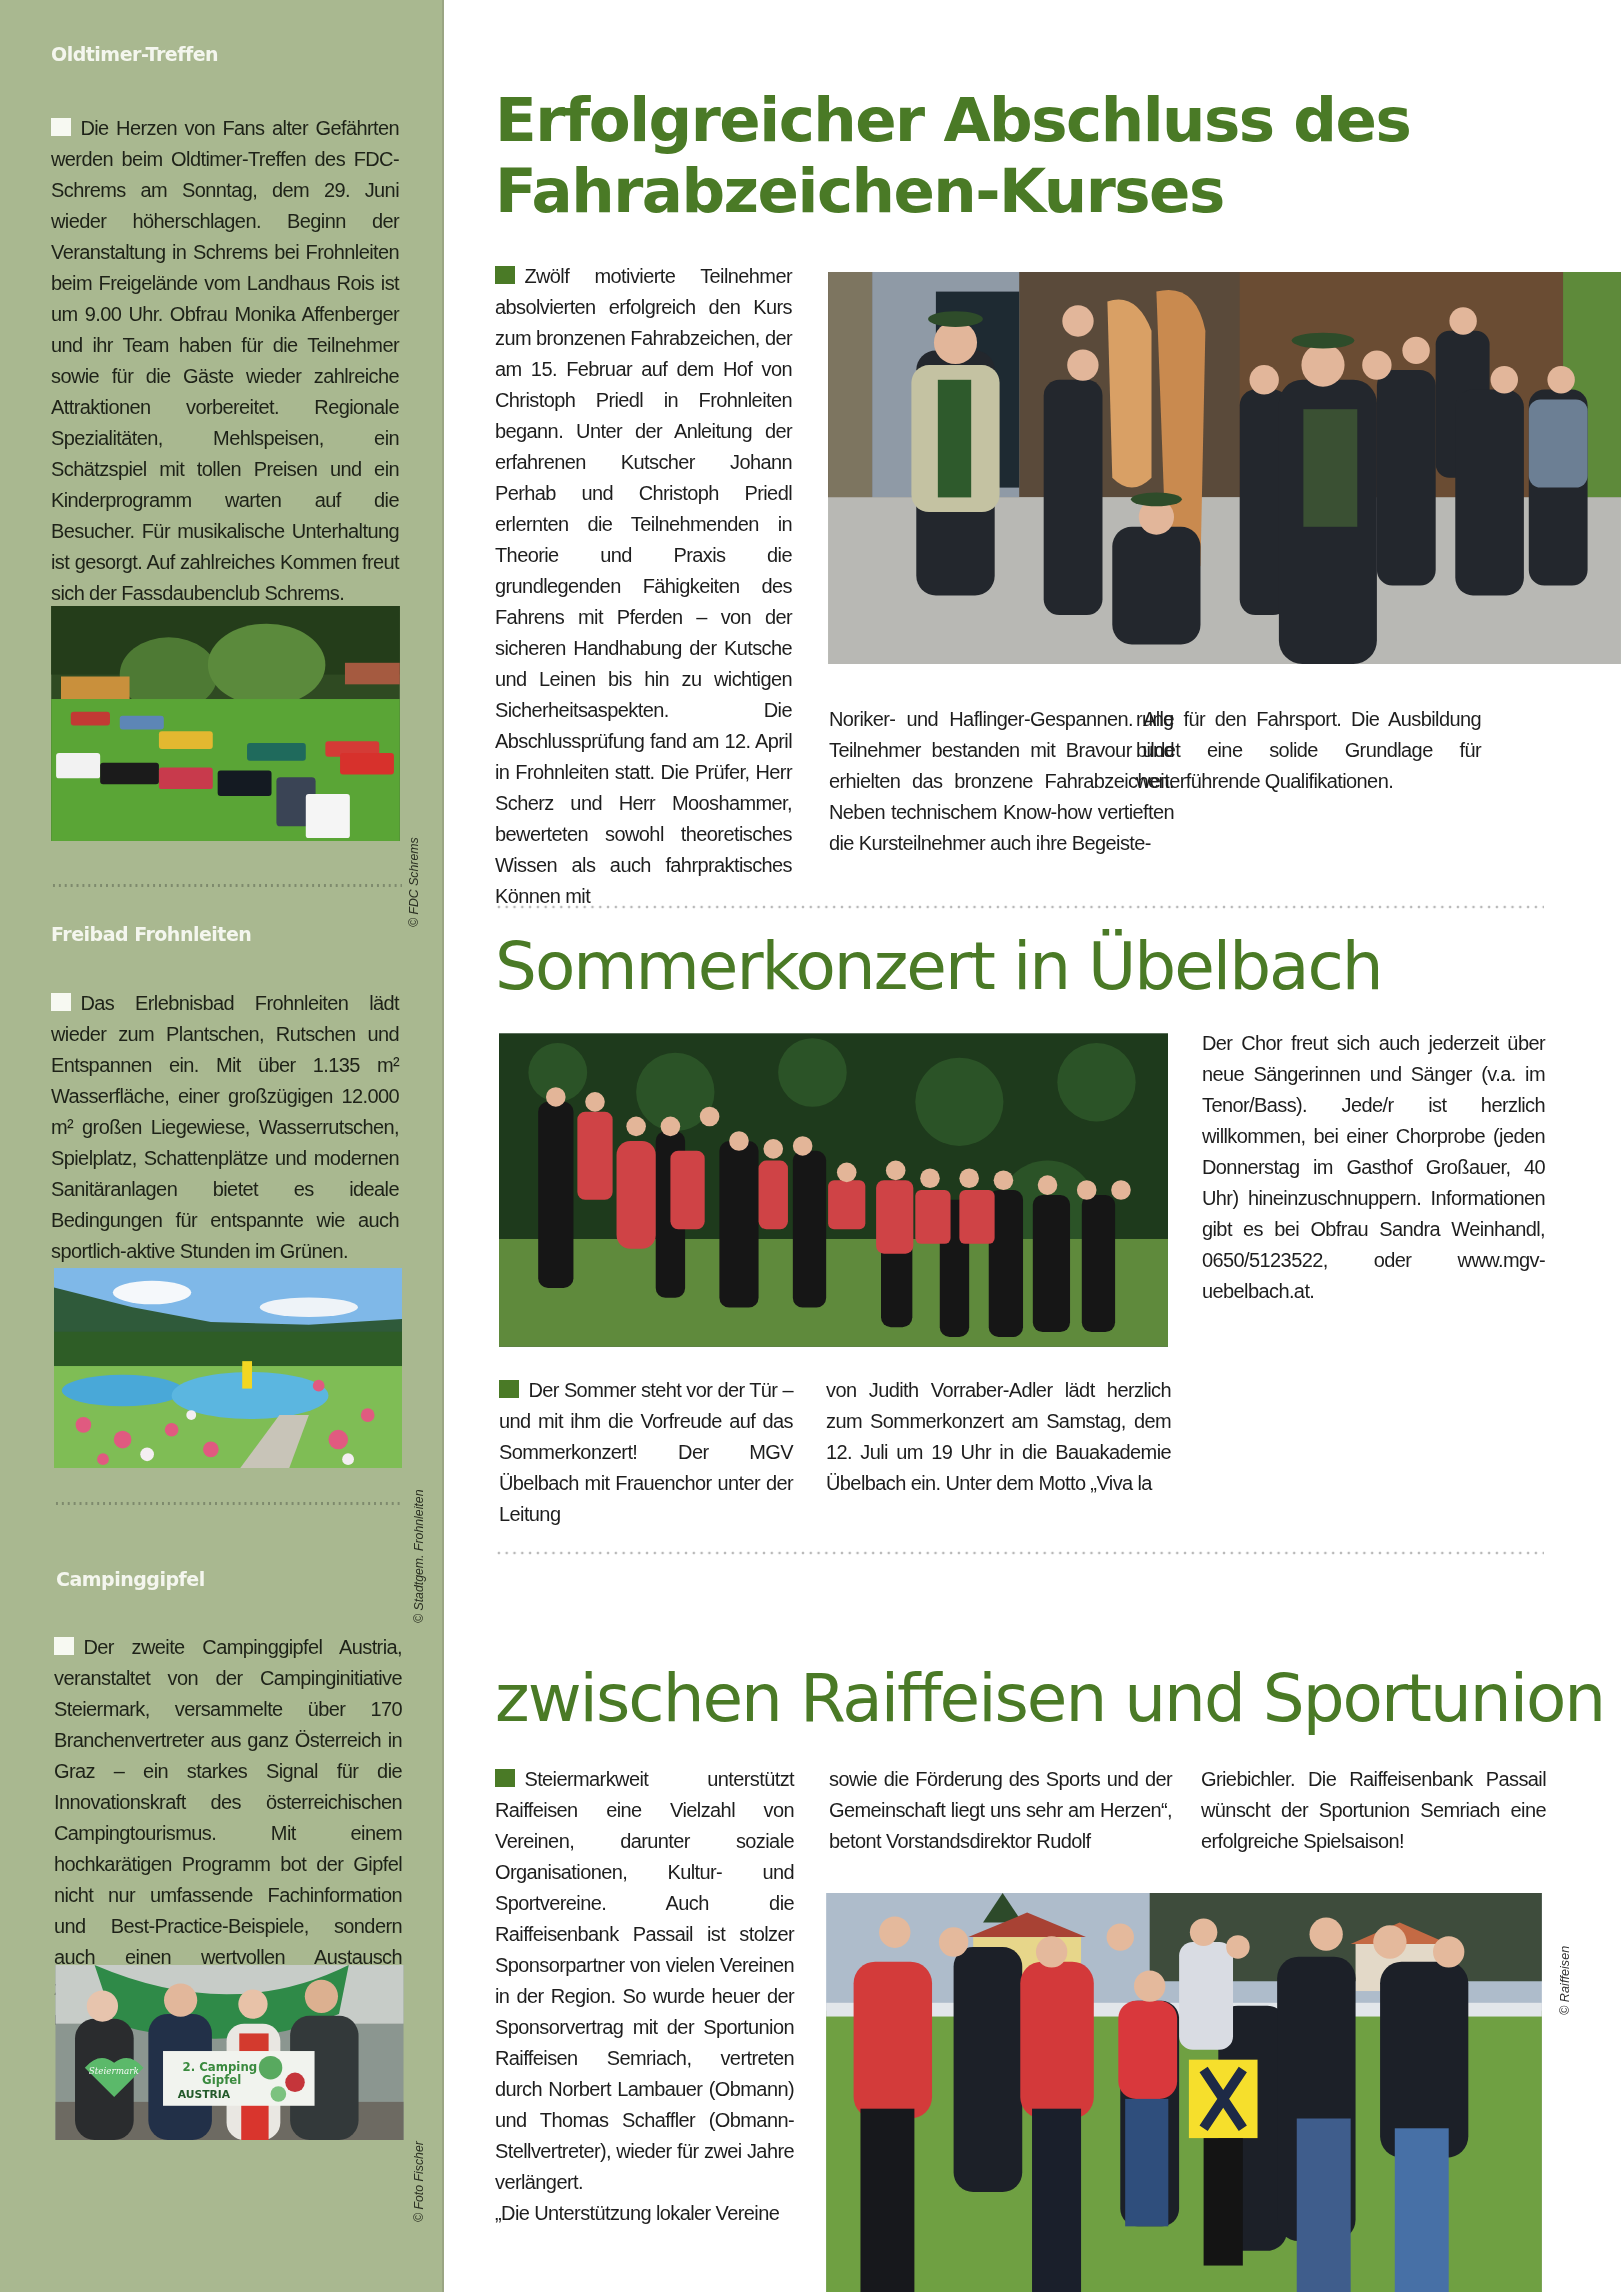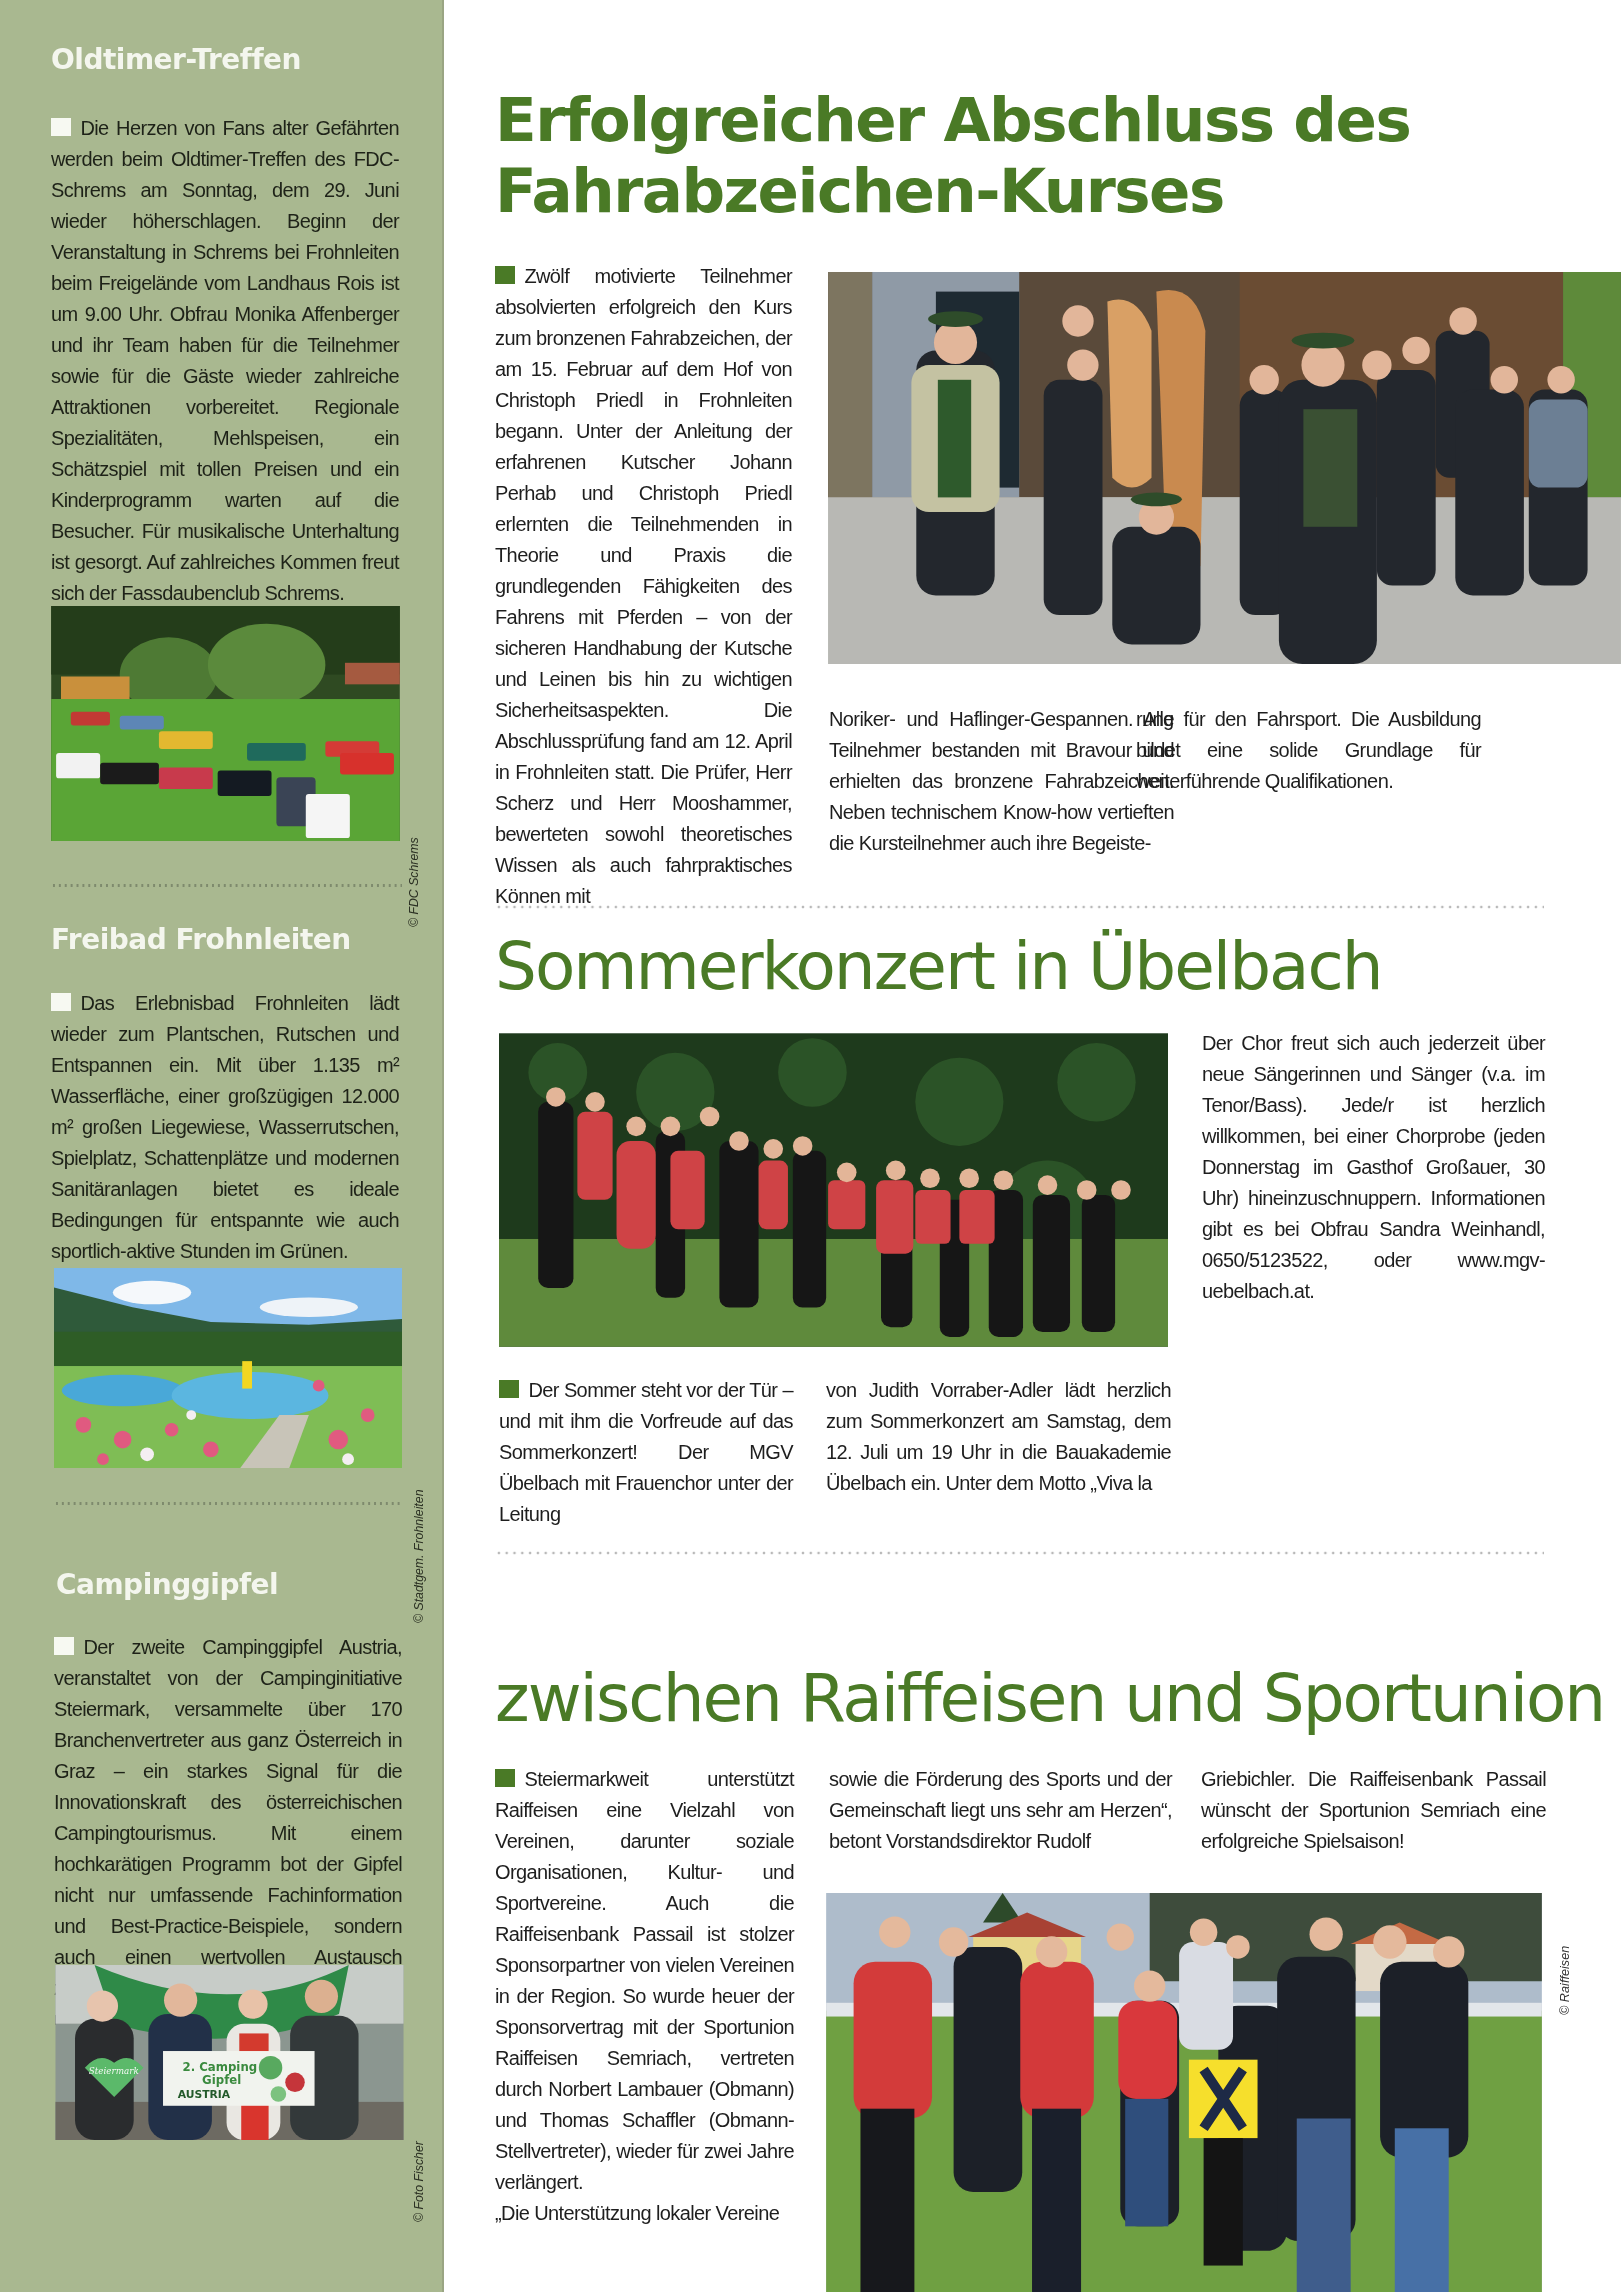--- a/index.html
+++ b/index.html
@@ -8,21 +8,21 @@
 
   
   .sidebar {
     position: absolute; left: 0; top: 0; width: 444px; height: 2293px;
     background: #a9b890;
     border-right: 2.9px solid #9aa583;
   }
   .sb-title {
     position: absolute; left: 51px;
     font-family: "DejaVu Sans", sans-serif; font-weight: bold;
-    font-size: 28px; color: #f4f6ee; letter-spacing: -0.5px;
+    font-size: 19px; color: #f4f6ee; letter-spacing: -0.5px;
   }
   .sb-text {
     position: absolute; left: 51px; width: 348px;
     font-family: "Liberation Sans Narrow", "Liberation Sans", sans-serif;
     font-size: 20px; line-height: 31px; color: #1e2218;
     text-align: justify; letter-spacing: -0.6px;
   }
   .sb-text .sq { display: inline-block; width: 19.6px; height: 17.6px; background: #f7f9f2; margin-right: 9.8px; vertical-align: -1px; }
   .sb-photo { position: absolute; left: 51px; width: 349px; overflow: hidden; }
   .sb-credit {
@@ -276,21 +276,21 @@
         <circle cx="560" cy="155" r="10"></circle>
         <circle cx="600" cy="160" r="10"></circle>
         <circle cx="635" cy="160" r="10"></circle>
     </g>
   </svg>
 </div>
 
 <p class="col" style="left:499px; top:1375px; width:294px;"><span class="sq"></span><span>Der Sommer steht vor der Tür – und mit ihm die Vorfreude auf das Sommerkonzert! Der MGV Übelbach mit Frauenchor unter der Leitung</span></p>
 <p class="col" style="left:826px; top:1375px; width:345px;">von Judith Vorraber-Adler lädt herzlich zum Sommerkonzert am Samstag, dem 12. Juli um 19 Uhr in die Bauakademie Übelbach ein. Unter dem Motto „Viva la</p>
 <div class="col" style="left:1202px; top:1028px; width:343px;">
-  <p>Der Chor freut sich auch jederzeit über neue Sängerinnen und Sänger (v.a. im Tenor/Bass). Jede/r ist herzlich willkommen, bei einer Chorprobe (jeden Donnerstag im Gasthof Großauer, 30 Uhr) hineinzuschnuppern. Informationen gibt es bei Obfrau Sandra Weinhandl, 0650/5123522, oder www.mgv-uebelbach.at.</p>
+  <p>Der Chor freut sich auch jederzeit über neue Sängerinnen und Sänger (v.a. im Tenor/Bass). Jede/r ist herzlich willkommen, bei einer Chorprobe (jeden Donnerstag im Gasthof Großauer, 40 Uhr) hineinzuschnuppern. Informationen gibt es bei Obfrau Sandra Weinhandl, 0650/5123522, oder www.mgv-uebelbach.at.</p>
 </div>
 
 <div class="dots main" style="left:495px; top:1551px; width:1049px;"></div>
 
 <h2 class="h2" style="top:1592px;">
   <br>
   <span>zwischen Raiffeisen und Sportunion</span>
 </h2>
 
 <div class="col" style="left:495px; top:1764px; width:299px;">

